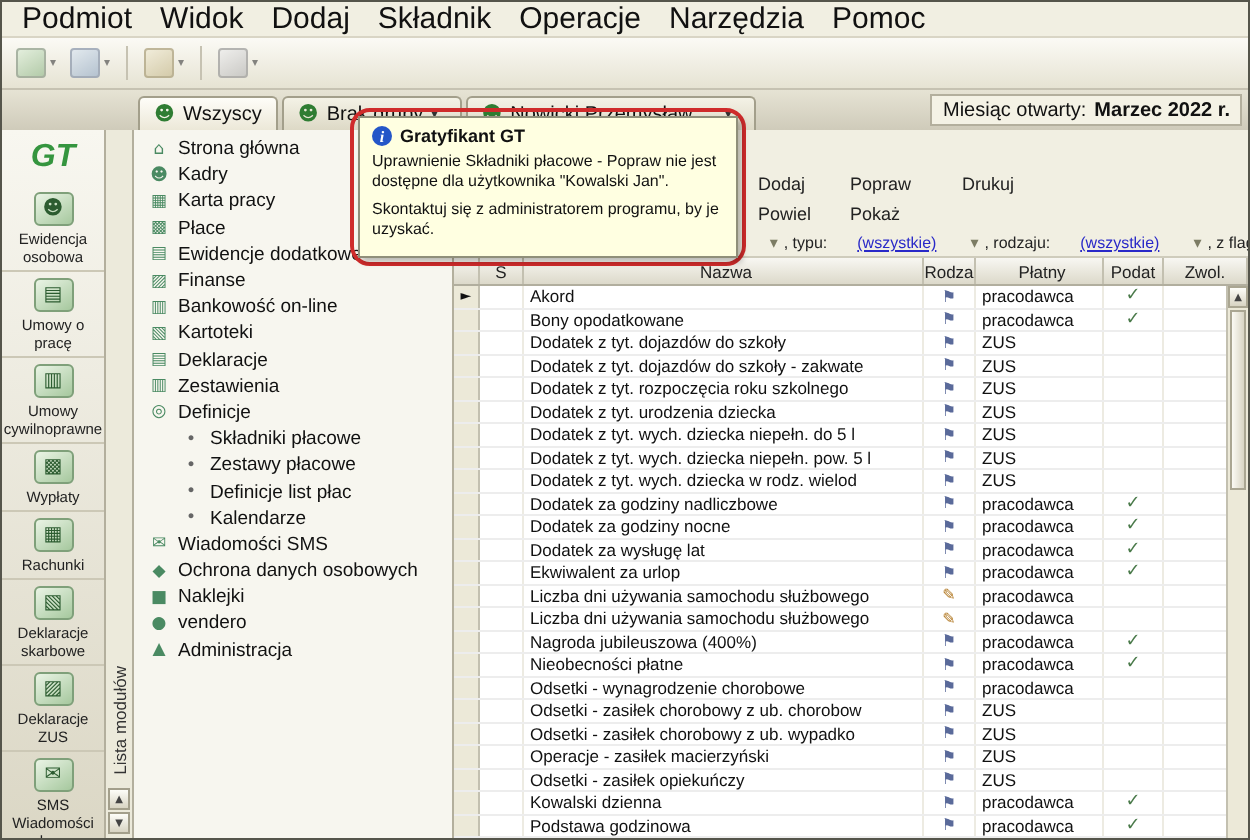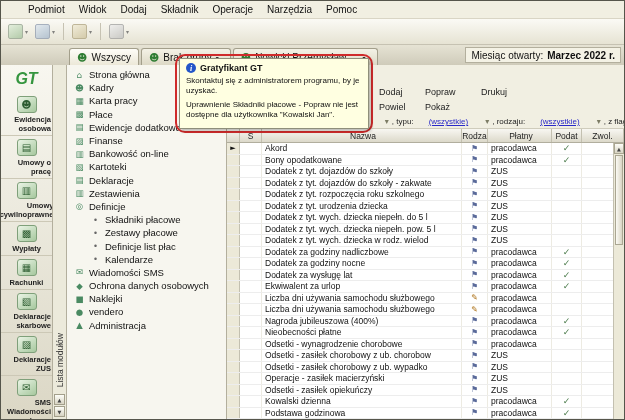--- a/index.html
+++ b/index.html
@@ -1,21 +1,21 @@
 <!DOCTYPE html>
 <html><head>
 <meta charset="utf-8">
 <style>
   *{box-sizing:border-box;margin:0;padding:0;}
   html,body{width:625px;height:420px;overflow:hidden;background:#8a8a82;}
   body{font-family:"Liberation Sans",sans-serif;}
   .ico{font-family:"DejaVu Sans",sans-serif;}
   .window{position:relative;width:625px;height:420px;border:1px solid #55554b;background:#ece9d8;display:flex;flex-direction:column;}
 
-  .menubar{height:18px;flex:none;display:flex;align-items:center;background:#f1efe2;border-bottom:1px solid #d9d5c5;padding-left:20px;font-size:10px;color:#111;}
+  .menubar{height:18px;flex:none;display:flex;align-items:center;background:#f1efe2;border-bottom:1px solid #d9d5c5;padding-left:3px;font-size:15px;color:#111;}
   .menu-item{padding:2px 7px;cursor:default;}
 
   .toolbar{height:26px;flex:none;display:flex;align-items:center;background:linear-gradient(#fbfaf5,#e6e3d3);border-bottom:1px solid #c6c2b2;padding:0 4px;gap:1px;}
   .tbtn{display:flex;align-items:center;height:21px;padding:0 3px;border-radius:2px;opacity:.7;}
   .tico{width:15px;height:15px;border-radius:2px;border:1px solid #8a9a86;display:inline-block;}
   .tico.green{background:linear-gradient(145deg,#dcecd6,#9cbf95);}
   .tico.blue{background:linear-gradient(145deg,#dae4ee,#9fb4cc);border-color:#8694aa;}
   .tico.tan{background:linear-gradient(145deg,#efe9d2,#cbbf96);border-color:#a89c76;}
   .tico.gray{background:linear-gradient(145deg,#ececec,#bdbdbd);border-color:#999;}
   .caret{font-size:6px;color:#555;margin-left:2px;}
@@ -30,21 +30,21 @@
   .tab .tellip{margin-left:4px;}
   .tellip:empty{display:none;}
   .monthbar{margin-left:auto;align-self:center;height:16px;display:flex;align-items:center;gap:4px;border:1px solid #b3af9d;background:#f4f2e5;padding:0 5px;font-size:10px;color:#111;white-space:nowrap;}
 
   .main{flex:1;display:flex;min-height:0;}
   .modulebar{width:52px;flex:none;border-right:1px solid #b3af9d;background:linear-gradient(180deg,#f8f7f0,#dbd7c5);display:flex;flex-direction:column;align-items:center;overflow:hidden;}
   .logo{width:100%;height:28px;flex:none;display:flex;align-items:center;justify-content:center;font-size:16px;font-weight:bold;font-style:italic;color:#35953f;}
   .modlist{width:100%;}
   .module{width:100%;padding:3px 1px 2px;display:flex;flex-direction:column;align-items:center;border-bottom:1px solid #ccc8b6;cursor:pointer;}
   .module .ico{width:20px;height:17px;border:1px solid #7fa07a;border-radius:3px;background:linear-gradient(145deg,#eaf4e5,#a6c89e);color:#2c5c30;font-size:10px;display:flex;align-items:center;justify-content:center;margin-bottom:2px;}
-  .module .mlabel{font-size:7.5px;line-height:1.2;text-align:right;color:#222;font-weight:bold;}
+  .module .mlabel{font-size:7.5px;line-height:1.2;text-align:center;color:#222;}
 
   .strip{width:14px;flex:none;border-right:1px solid #b3af9d;background:#eceadb;position:relative;}
   .vtext{position:absolute;bottom:32px;left:2px;writing-mode:vertical-rl;transform:rotate(180deg);font-size:8.5px;color:#333;white-space:nowrap;}
   .strip-btn{position:absolute;left:1px;width:11px;height:11px;border:1px solid #a39f8b;background:linear-gradient(#fdfdf8,#d8d4c3);font-size:5px;color:#444;display:flex;align-items:center;justify-content:center;cursor:pointer;}
   .strip-btn.up{bottom:14px;}
   .strip-btn.down{bottom:2px;}
 
   .tree{width:160px;flex:none;border-right:1px solid #b3af9d;background:#f7f6ef;padding-top:3px;font-size:9.5px;color:#111;overflow:hidden;}
   .titem{display:flex;align-items:center;height:13.2px;padding-left:7px;white-space:nowrap;cursor:pointer;}
   .titem .ico{width:11px;flex:none;margin-right:4px;font-size:8.5px;color:#4a8a62;text-align:center;}
@@ -754,18 +754,18 @@
 
       <span class="action">Pokaż</span>
     </div>
 
   <div class="note-outline">
     <div class="note">
       <div class="note-title">
         <span class="info-ico">i</span>
         <span>Gratyfikant GT</span>
       </div>
+      <p>Uprawnienie Składniki płacowe - Popraw nie jest dostępne dla użytkownika "Kowalski Jan".</p>
       <p>Skontaktuj się z administratorem programu, by je uzyskać.</p>
-      <p>Uprawnienie Składniki płacowe - Popraw nie jest dostępne dla użytkownika "Kowalski Jan".</p>
     </div>
   </div>
 
 </div>
 
 </body></html>

